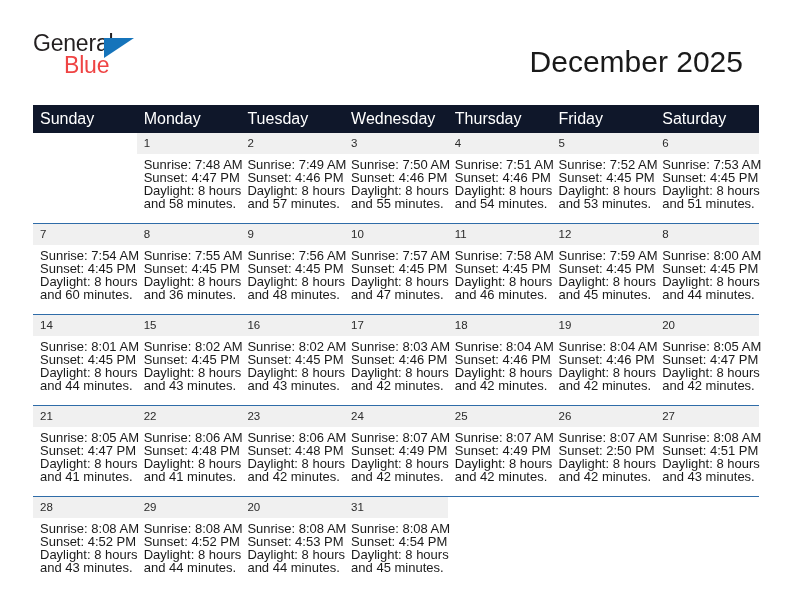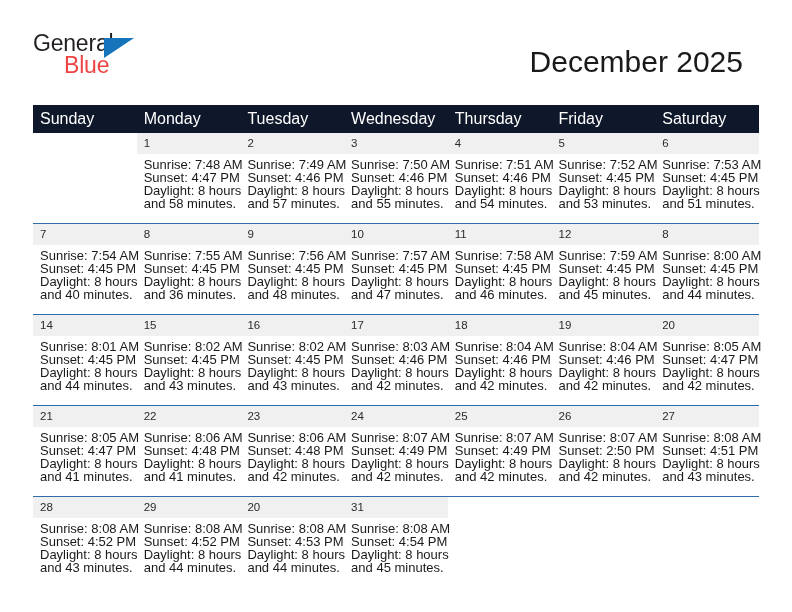--- a/index.html
+++ b/index.html
@@ -242,21 +242,21 @@
             </div>
           </td>
         </tr>
         <tr class="week-row">
           <td class="day-cell">
             <div class="daynum">7</div>
             <div class="cell-body">
               <div>Sunrise: 7:54 AM</div>
               <div>Sunset: 4:45 PM</div>
               <div>Daylight: 8 hours</div>
-              <div>and 40 minutes.</div>
+              <div>and 60 minutes.</div>
             </div>
           </td>
           <td class="day-cell">
             <div class="daynum">8</div>
             <div class="cell-body">
               <div>Sunrise: 7:55 AM</div>
               <div>Sunset: 4:45 PM</div>
               <div>Daylight: 8 hours</div>
               <div>and 36 minutes.</div>
             </div>

